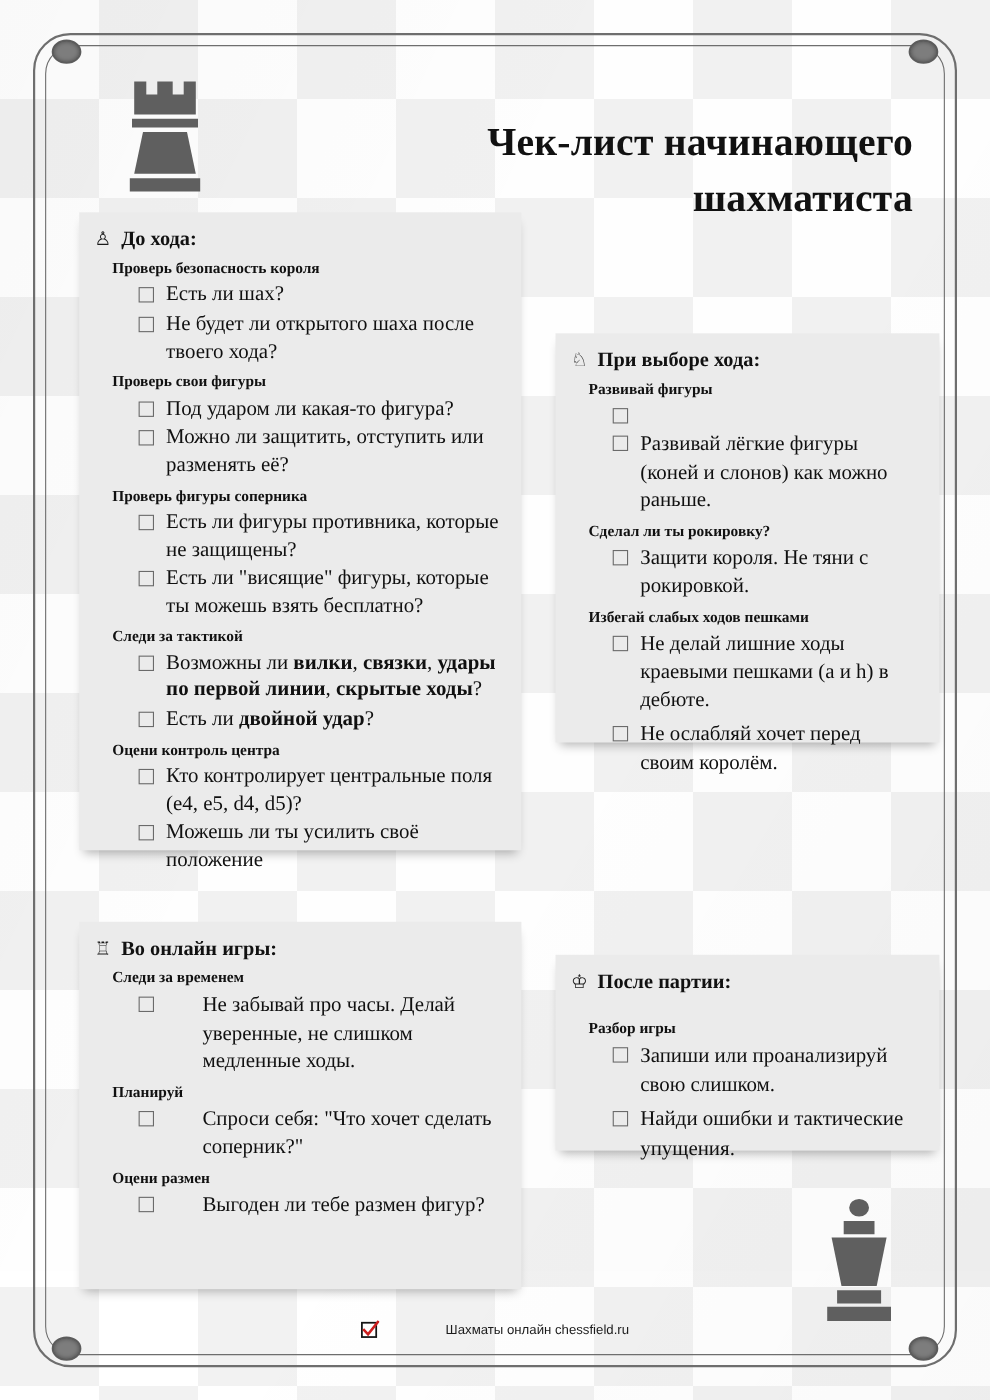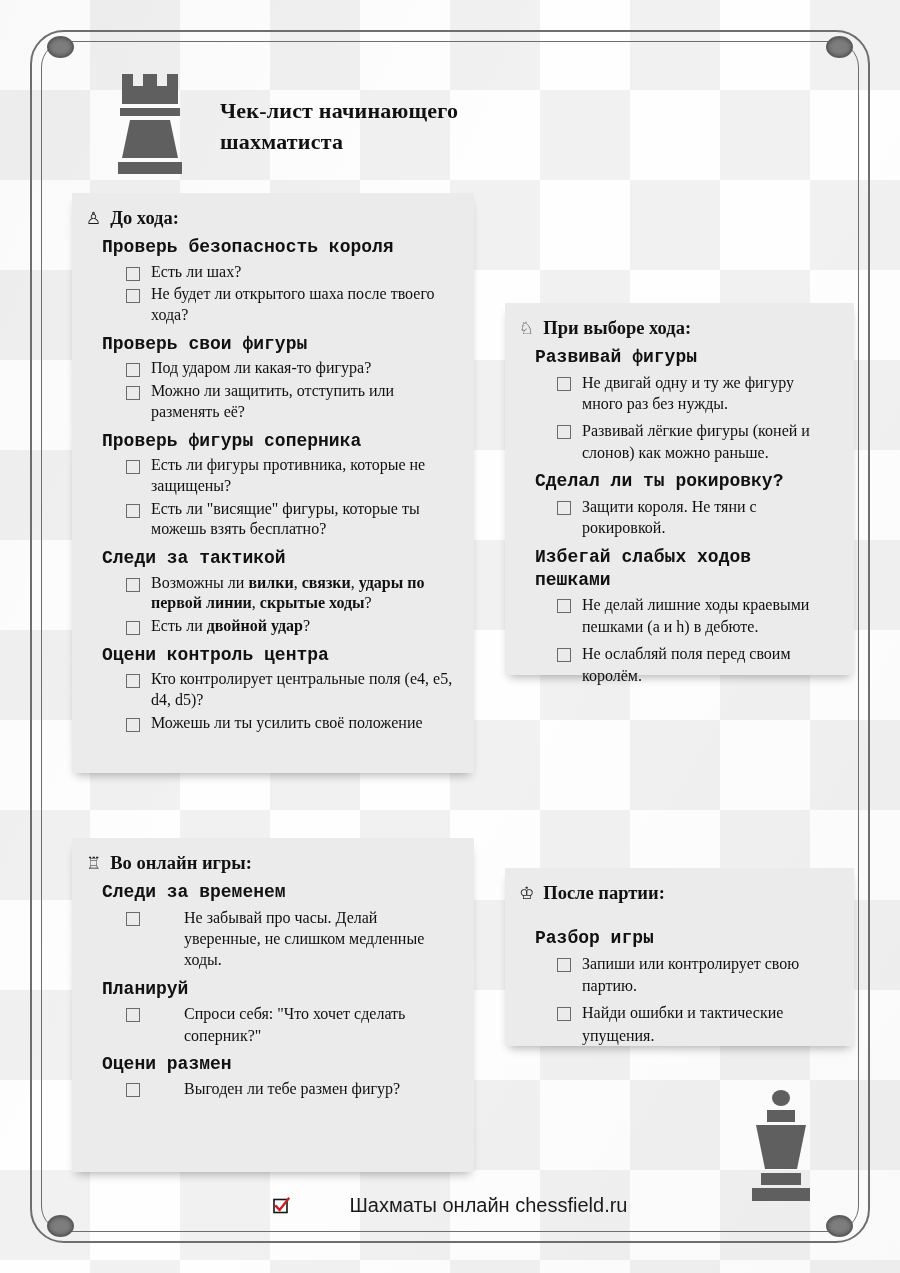--- a/index.html
+++ b/index.html
@@ -81,25 +81,25 @@
     left: 44px;
     top: 8px;
     width: 72px;
     height: 106px;
     color: #5f5f5f;
   }
   .hero-rook svg { width: 100%; height: 100%; display: block; }
 
   .doc-title {
     position: absolute;
-    left: 150px;
+    left: 160px;
     right: 0;
     top: 18px;
-    text-align: left;
-    font-size: 22px;
+    text-align: right;
+    font-size: 36px;
     font-weight: bold;
     line-height: 1.42;
     letter-spacing: .2px;
   }
   .doc-title .l2 { display: block; }
 
   
   .card {
     position: absolute;
     background: #ebebeb;
@@ -126,25 +126,24 @@
   .sec-icon {
     font-size: 17px;
     line-height: 1;
     color: #1a1a1a;
     font-family: "DejaVu Sans", sans-serif;
   }
   .card.c-after .sec-head { margin-bottom: 22px; }
 
   
   .grp {
-    font-size: 18px;
+    font-size: 14px;
     font-weight: bold;
     margin: 7px 0 2px 16px;
     line-height: 1.3;
-    font-family: Liberation Mono, monospace;
   }
   .card.c-choose .grp,
   .card.c-after  .grp { }
   .sec-head + .grp { margin-top: 2px; }
 
   
   ul.items { list-style: none; margin: 0; padding: 0; }
   li.item {
     display: flex;
     align-items: flex-start;
@@ -157,21 +156,21 @@
 
   .cbx {
     flex: 0 0 auto;
     width: 12px;
     height: 12px;
     border: 1.3px solid #6a6a6a;
     background: transparent;
     margin-top: 5px;
   }
   .itxt {
-    font-size: 16px;
+    font-size: 19px;
     line-height: 1.30;
     color: #101010;
   }
   .itxt b { font-weight: bold; }
 
   
   .card.c-choose li.item { margin-bottom: 6px; }
   .card.c-choose .itxt   { line-height: 1.34; }
   .card.c-after  li.item { margin-bottom: 4px; }
   .card.c-after  .itxt   { line-height: 1.42; }
@@ -202,21 +201,21 @@
   }
   .footer-check {
     width: 17px;
     height: 17px;
     position: relative;
     flex: 0 0 auto;
   }
   .footer-check svg { width: 100%; height: 100%; display: block; }
   .footer-text {
     font-family: "Liberation Sans", "DejaVu Sans", sans-serif;
-    font-size: 20px;
+    font-size: 12px;
     color: #1b1b1b;
     margin-left: 48px;
   }
 </style>
 </head>
 <body>
 
 <div class="page">
 
   <div class="board-bg"></div>
@@ -311,21 +310,20 @@
   <div class="card c-choose">
     <div class="card-inner">
         <div class="sec-head">
           <span class="sec-icon">♘</span>
           <span>При выборе хода:</span>
         </div>
         <div class="grp">Развивай фигуры</div>
         <ul class="items">
           <li class="item">
             <span class="cbx"></span>
-            <span class="itxt">Не двигай одну и ту же фигуру много раз без нужды.</span>
           </li>
           <li class="item">
             <span class="cbx"></span>
             <span class="itxt">Развивай лёгкие фигуры (коней и слонов) как можно раньше.</span>
           </li>
         </ul>
         <div class="grp">Сделал ли ты рокировку?</div>
         <ul class="items">
           <li class="item">
             <span class="cbx"></span>
@@ -333,21 +331,21 @@
           </li>
         </ul>
         <div class="grp">Избегай слабых ходов пешками</div>
         <ul class="items">
           <li class="item">
             <span class="cbx"></span>
             <span class="itxt">Не делай лишние ходы краевыми пешками (a и h) в дебюте.</span>
           </li>
           <li class="item">
             <span class="cbx"></span>
-            <span class="itxt">Не ослабляй поля перед своим королём.</span>
+            <span class="itxt">Не ослабляй хочет перед своим королём.</span>
           </li>
         </ul>
       </div>
   </div>
 
   <div class="card c-during">
     <div class="card-inner">
         <div class="sec-head">
           <span class="sec-icon">♖</span>
           <span>Во онлайн игры:</span>
@@ -379,21 +377,21 @@
   <div class="card c-after">
     <div class="card-inner">
         <div class="sec-head">
           <span class="sec-icon">♔</span>
           <span>После партии:</span>
         </div>
         <div class="grp">Разбор игры</div>
         <ul class="items">
           <li class="item">
             <span class="cbx"></span>
-            <span class="itxt">Запиши или контролирует свою партию.</span>
+            <span class="itxt">Запиши или проанализируй свою слишком.</span>
           </li>
           <li class="item">
             <span class="cbx"></span>
             <span class="itxt">Найди ошибки и тактические упущения.</span>
           </li>
         </ul>
       </div>
   </div>
 
   <div class="deco-queen">

